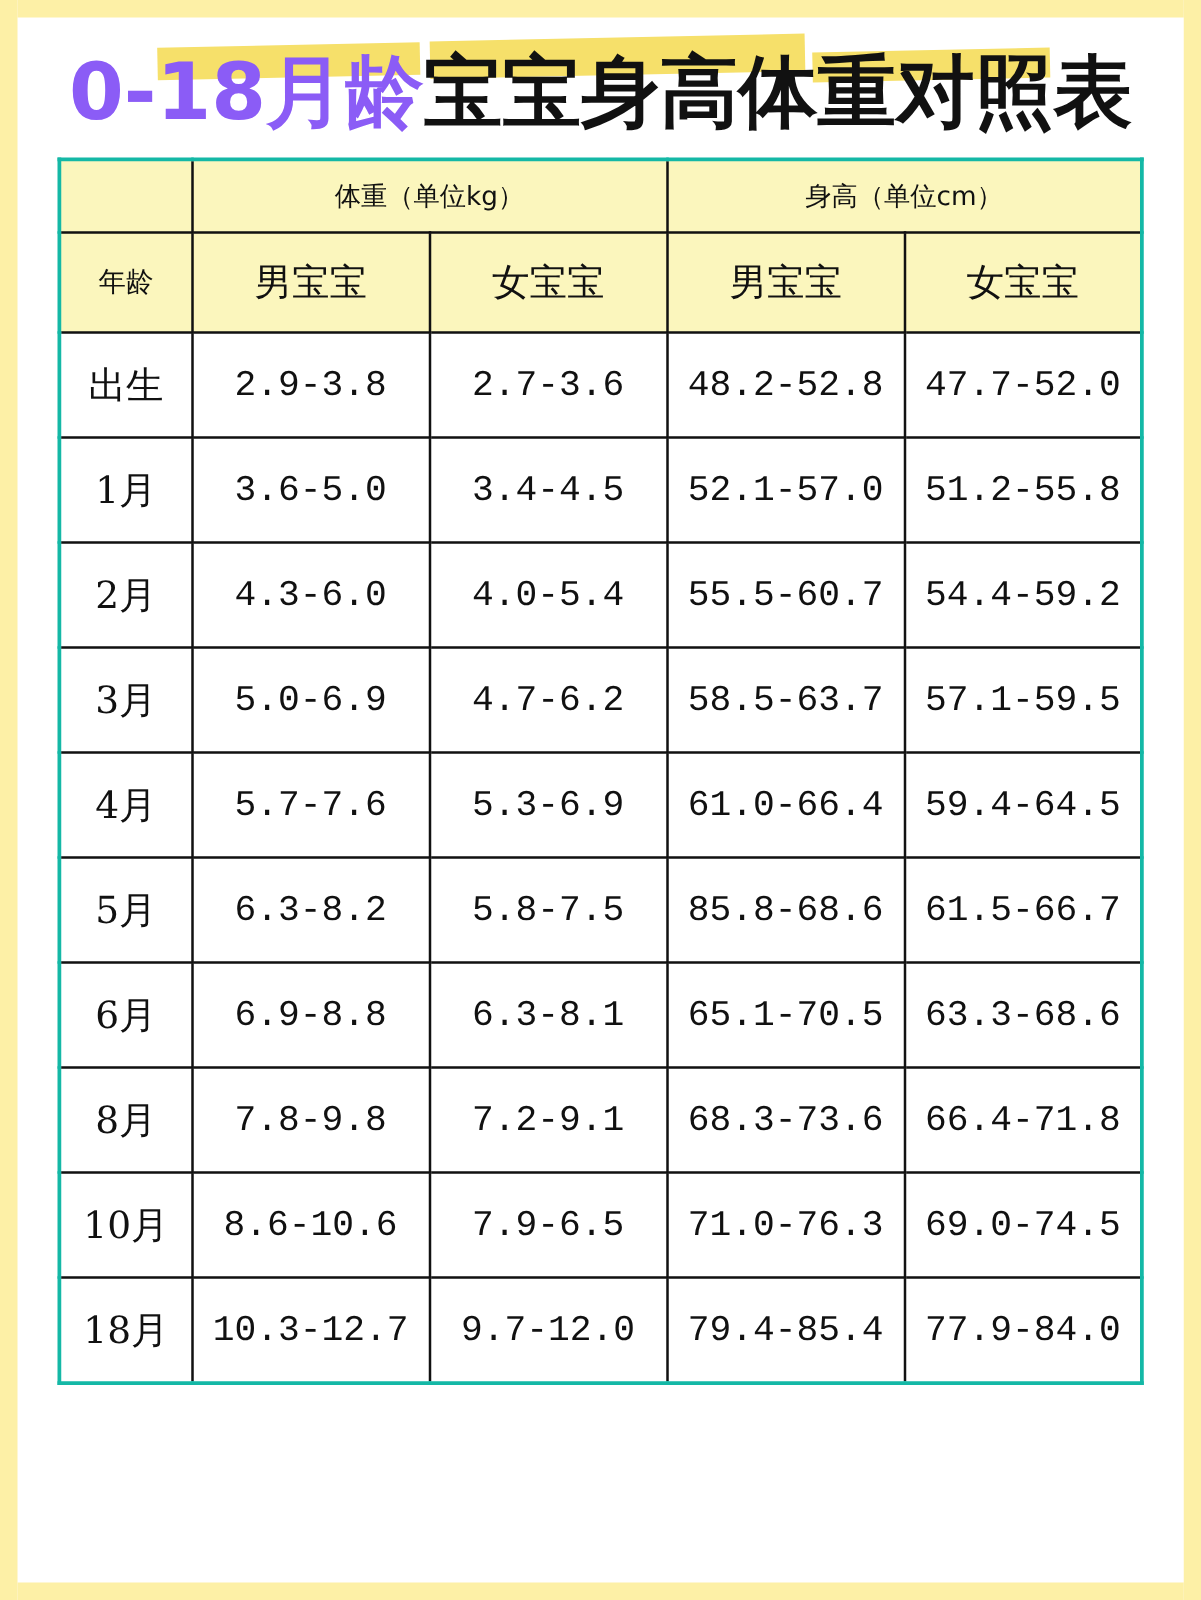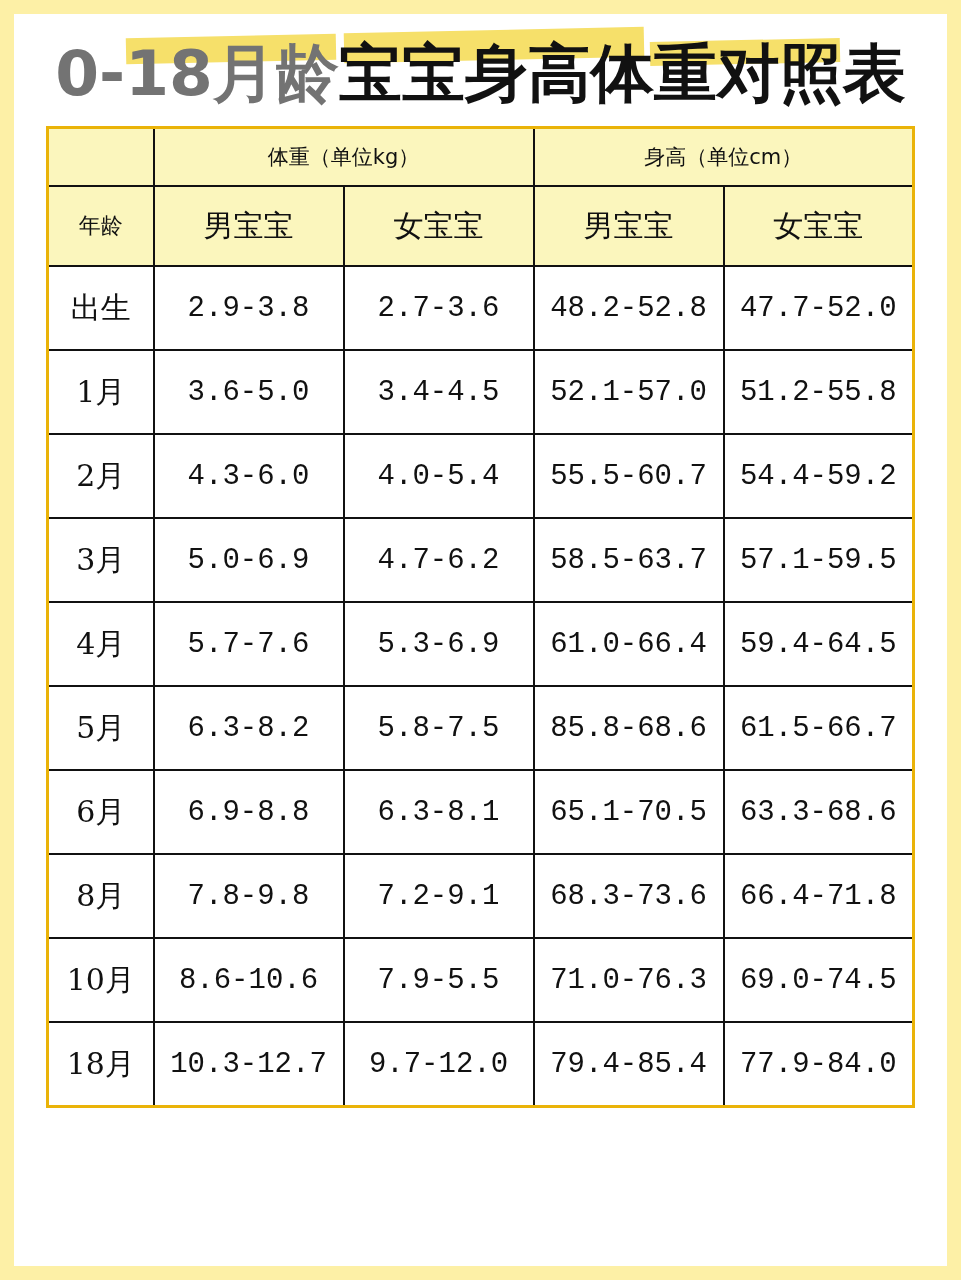--- a/index.html
+++ b/index.html
@@ -58,32 +58,32 @@
     z-index: 2;
     font-family: "DejaVu Sans", sans-serif;
     font-weight: bold;
     font-size: 63px;
     line-height: 72px;
     letter-spacing: 0px;
     color: #111111;
     white-space: nowrap;
   }
   .title .red {
-    color: #737373;
+    color: #8b5cf6;
     font-family: "DejaVu Sans", sans-serif;
   }
   
   .table-area {
     padding: 0 32px;
   }
   table.growth {
     border-collapse: collapse;
     width: 100%;
     table-layout: fixed;
-    border: 3px solid #eab308;
+    border: 3px solid #14b8a6;
   }
   table.growth td, table.growth th {
     border: 2px solid #111111;
     text-align: center;
     vertical-align: middle;
     font-weight: normal;
     color: #111111;
   }
   .hdr-group {
     background: #fbf6bd;
@@ -210,21 +210,21 @@
         <tr>
           <td class="age-cell">8月</td>
           <td class="val-cell">7.8-9.8</td>
           <td class="val-cell">7.2-9.1</td>
           <td class="val-cell">68.3-73.6</td>
           <td class="val-cell">66.4-71.8</td>
         </tr>
         <tr>
           <td class="age-cell">10月</td>
           <td class="val-cell">8.6-10.6</td>
-          <td class="val-cell">7.9-5.5</td>
+          <td class="val-cell">7.9-6.5</td>
           <td class="val-cell">71.0-76.3</td>
           <td class="val-cell">69.0-74.5</td>
         </tr>
         <tr>
           <td class="age-cell">18月</td>
           <td class="val-cell">10.3-12.7</td>
           <td class="val-cell">9.7-12.0</td>
           <td class="val-cell">79.4-85.4</td>
           <td class="val-cell">77.9-84.0</td>
         </tr>

